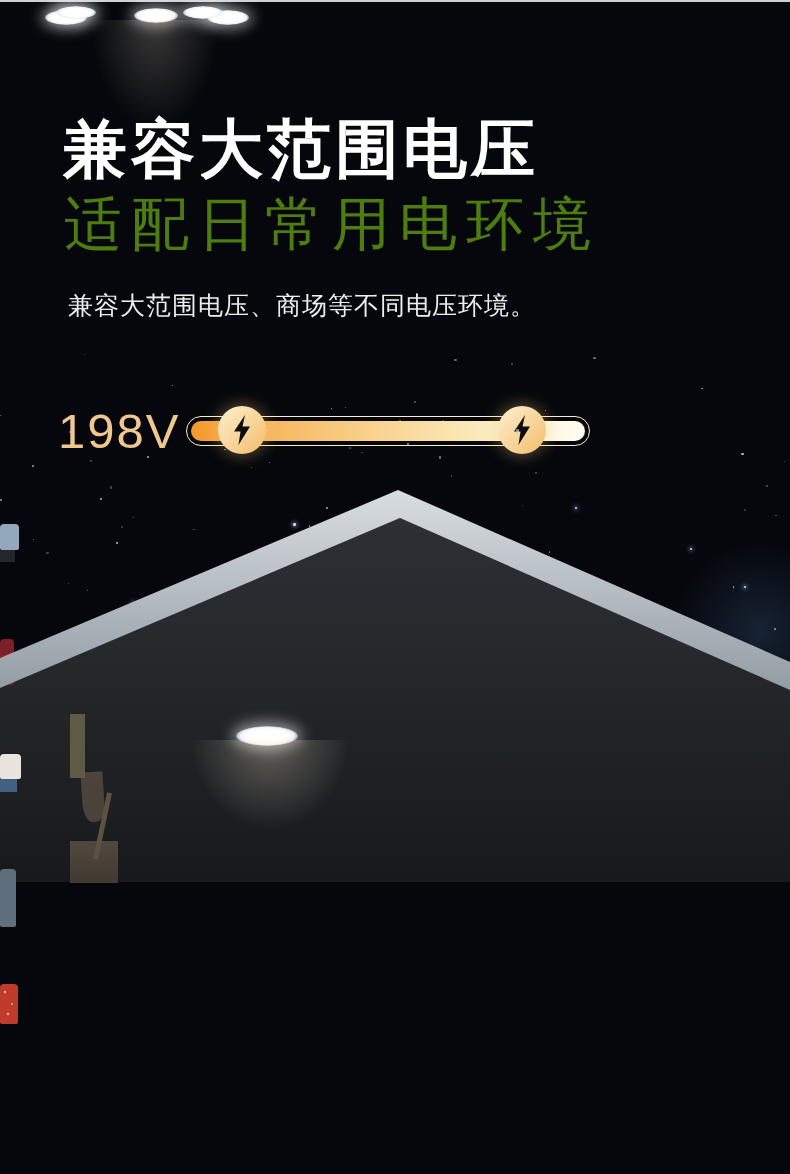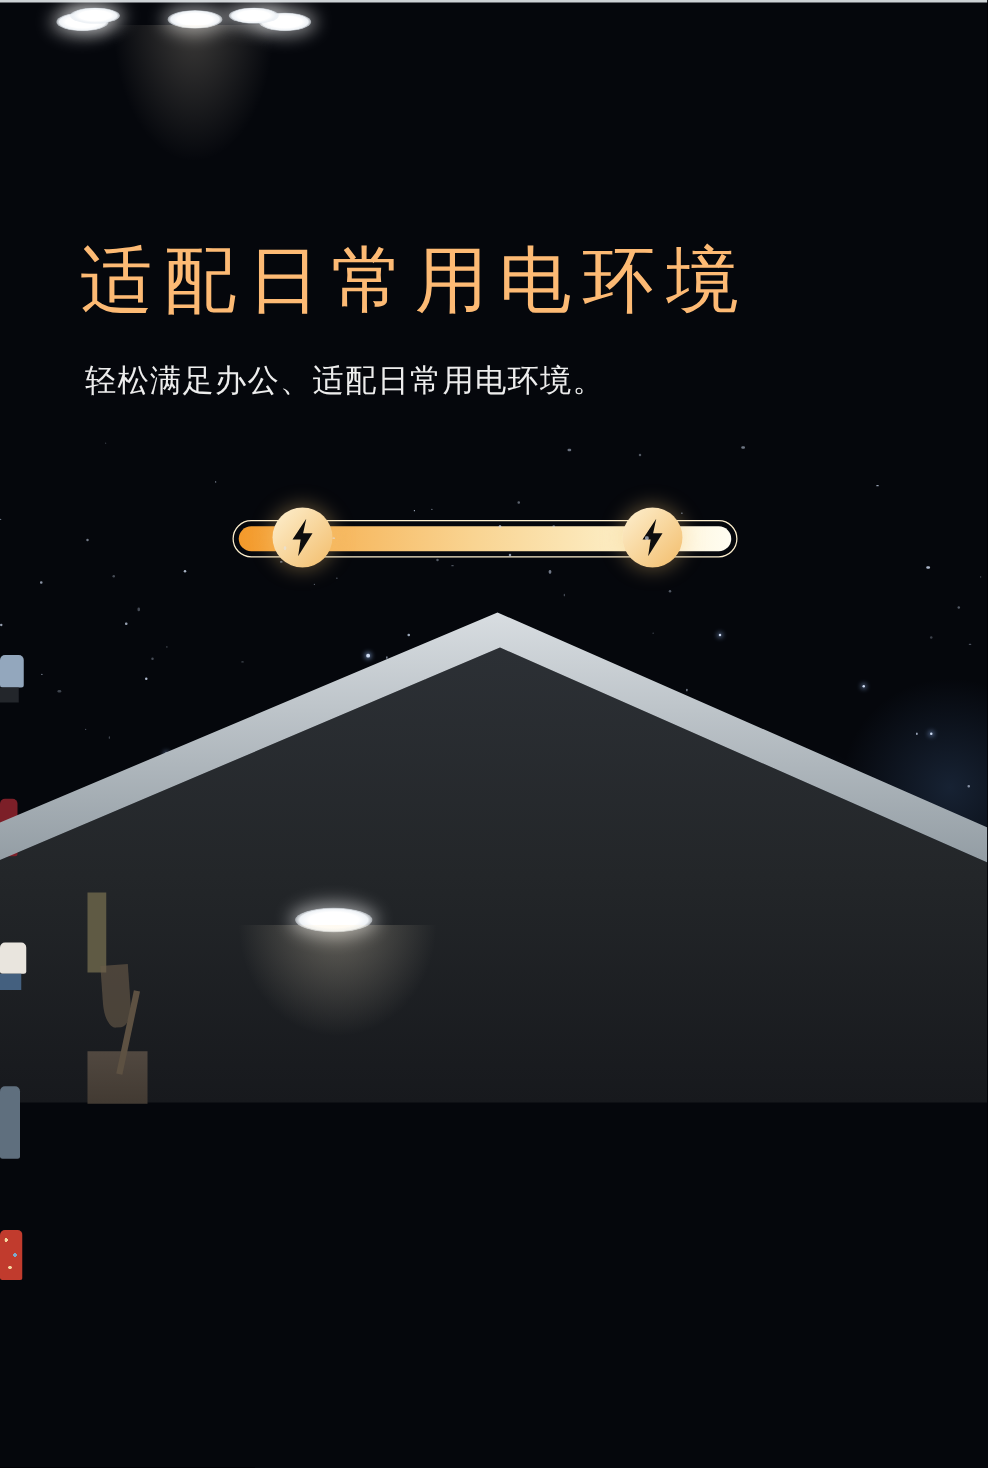--- a/index.html
+++ b/index.html
@@ -2,21 +2,21 @@
 <html style="--bg: #05070c; --gold-min: #eec88e; --gold-max: #f2e4ba; --outline: #fceecd; --bar-grad: linear-gradient(90deg, #f3992a 0%, #f6b55a 18%, #f9d492 48%, #fcecc2 76%, #fffdf2 100%); --badge-grad: linear-gradient(135deg, #fdf0d0, #f3bd6b);"><head>
 <meta charset="utf-8">
 <style>
   html,body{margin:0;padding:0;background:#000;}
   .canvas{position:relative;width:790px;height:1174px;margin:0 auto;background:var(--bg,#05070c);
           overflow:hidden;font-family:"Liberation Sans","DejaVu Sans",sans-serif;}
   .top-divider{position:absolute;left:0;top:0;width:790px;height:2px;background:#cdd2d5;}
 
   
   .h1{position:absolute;left:63px;top:106px;font-size:64px;font-weight:700;color:#fff;letter-spacing:4px;white-space:nowrap;}
-  .h2{position:absolute;left:64px;top:186px;font-size:58px;font-weight:400;color:#fdba74;letter-spacing:9px;white-space:nowrap;}
+  .h2{position:absolute;left:64px;top:186px;font-size:58px;font-weight:400;color:#4d7c0f;letter-spacing:9px;white-space:nowrap;}
   .desc{position:absolute;left:68px;top:286px;font-size:25px;line-height:38px;color:#ededed;letter-spacing:1px;}
   .desc span{display:block;}
 
   
   .v-label{position:absolute;top:403px;font-size:49px;font-weight:400;letter-spacing:2px;white-space:nowrap;}
   .v-min{left:58px;color:var(--gold-min,#eec88e);}
   .v-max{left:604px;color:var(--gold-max,#f2e4ba);}
   .bar-capsule{position:absolute;left:186px;top:416px;width:402px;height:28px;border:1px solid var(--outline,#fceecd);
                border-radius:15px;}
   .bar-fill{position:absolute;left:4px;top:4px;right:4px;bottom:4px;border-radius:10px;
@@ -135,25 +135,27 @@
   .mq .legs{left:9px;width:12px;background:linear-gradient(90deg,#d0a87e 0 5px,transparent 5px 7px,#d0a87e 7px 12px);}
   .mq .shoes{left:7px;bottom:0;width:16px;height:5px;background:linear-gradient(90deg,#17181a 0 6px,transparent 6px 9px,#17181a 9px 16px);}
 </style>
 </head>
 <body>
 
 <div class="canvas">
 
   <div class="top-divider"></div>
 
+  <div class="h1">兼容大范围电压</div>
   <div class="h2">适配日常用电环境</div>
   <div class="desc">
-    <span>轻松满足办公、适配日常用电环境。</span>
-  </div>
-
+    <span>兼容大范围电压、商场等不同电压环境。</span>
+  </div>
+
+  <div class="v-label v-min">198V</div>
   <div class="bar-capsule">
     <div class="bar-fill"></div>
   </div>
   <div class="badge badge-1">
     <svg width="20" height="30" viewBox="0 0 20 30">
       <polygon points="13,0 2,16.5 8.5,16.5 6.5,30 18,11.5 10.5,11.5" fill="#0d0d0d"></polygon>
     </svg>
   </div>
   <div class="badge badge-2">
     <svg width="20" height="30" viewBox="0 0 20 30">

